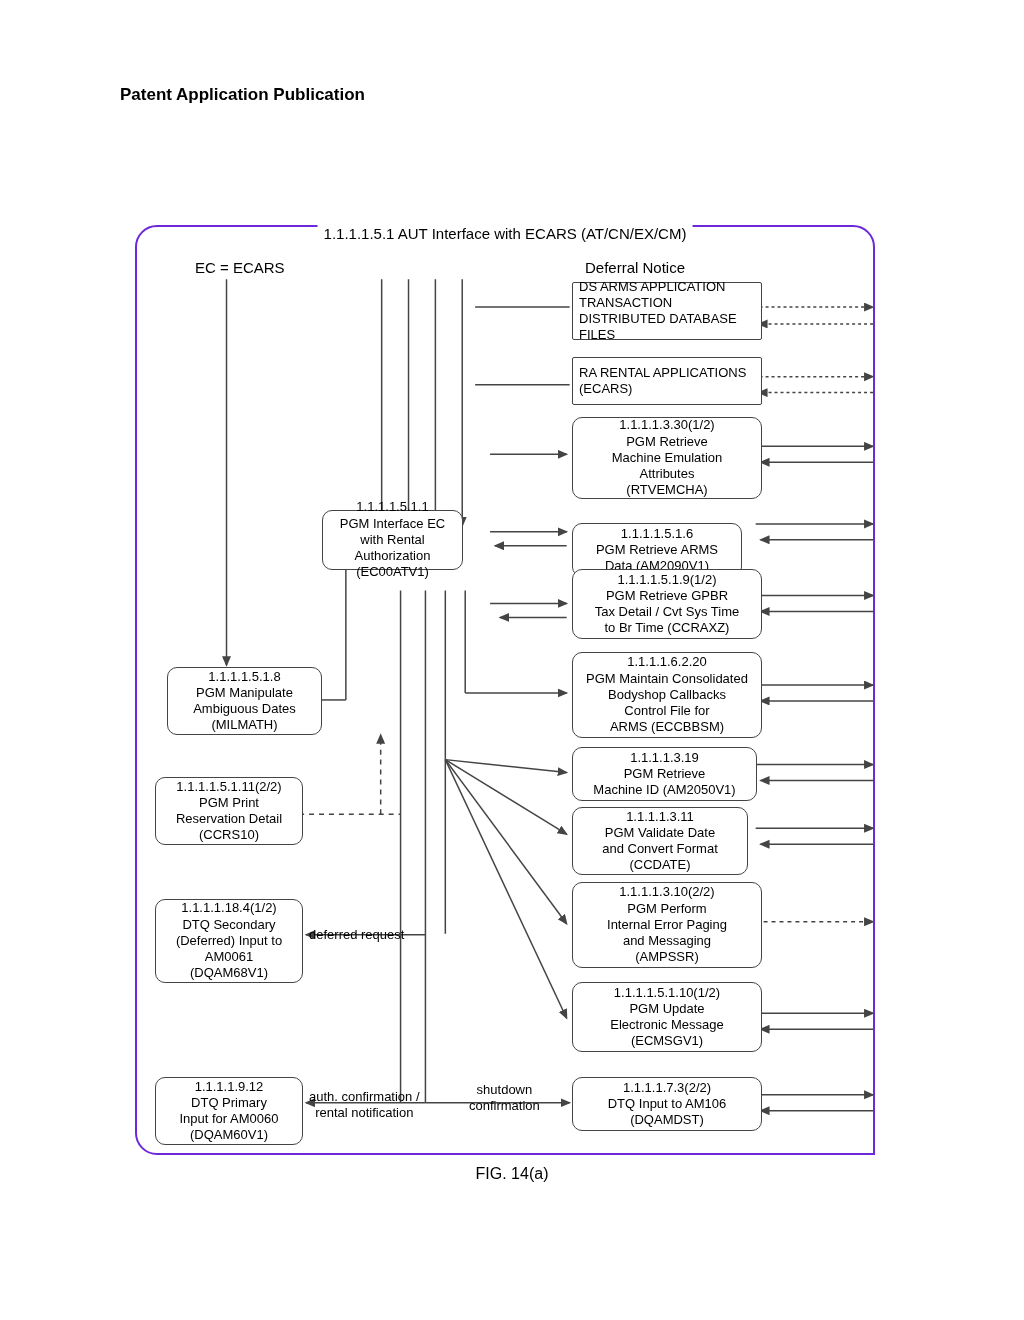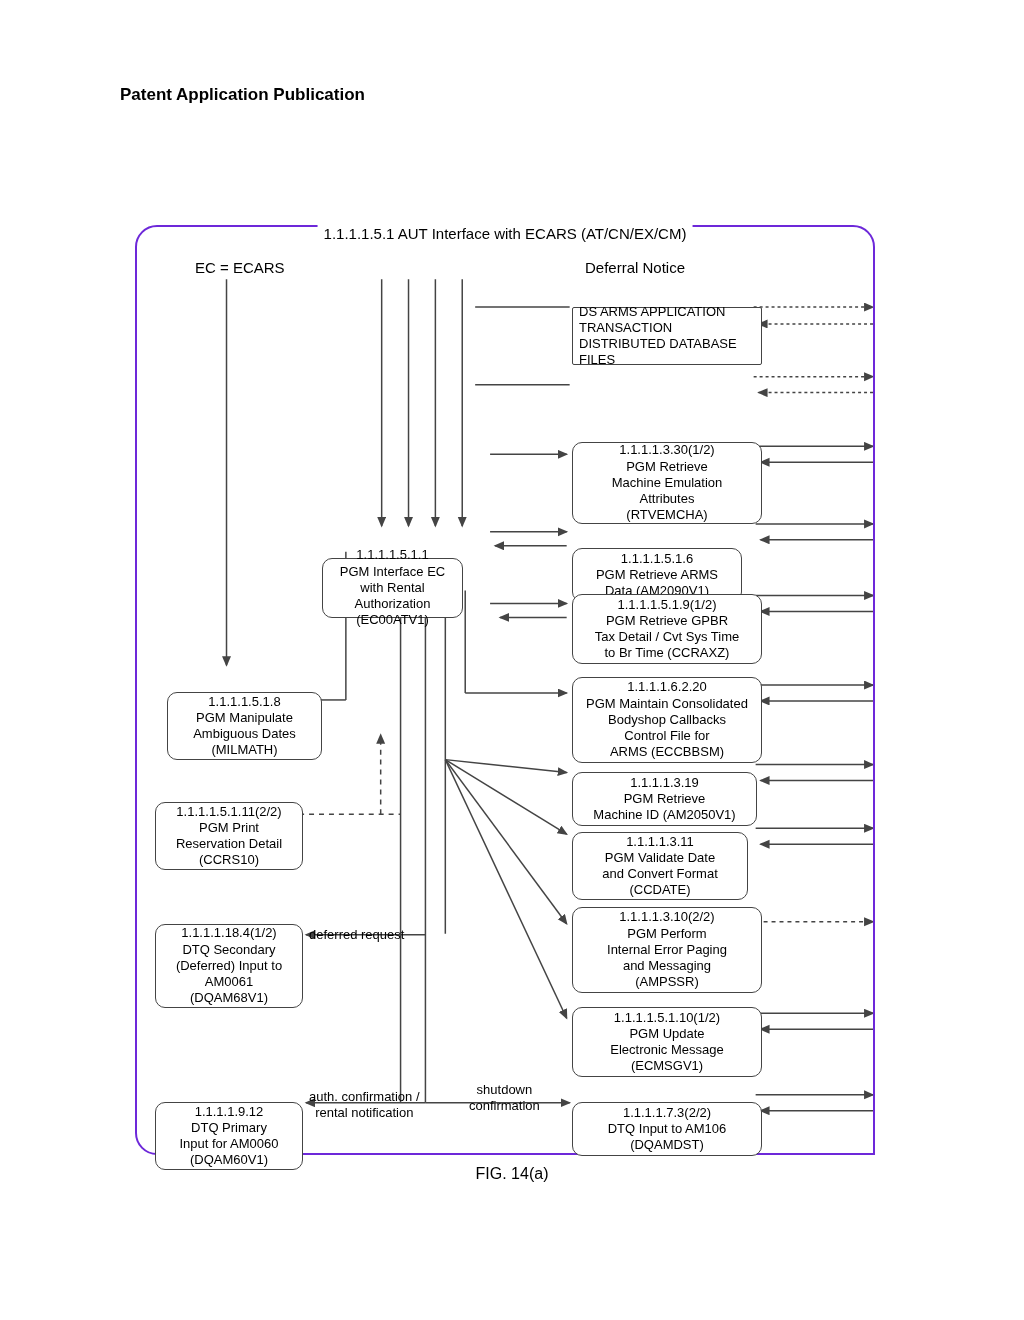--- a/index.html
+++ b/index.html
@@ -59,21 +59,20 @@
     border: 1.5px solid #444;
     border-radius: 10px;
     background: #fff;
     font-size: 13px;
     text-align: center;
     display: flex;
     align-items: center;
     justify-content: center;
     padding: 4px 6px;
     line-height: 1.25;
-    margin-top: 25px;
   }
   .box.sharp { border-radius: 2px; }
   .fig-caption {
     position: absolute;
     left: 50%;
     transform: translateX(-50%);
     top: 1165px;
     font-size: 16px;
   }
   svg.arrows {
@@ -165,20 +164,21 @@
     <line x1="245" y1="590" x2="245" y2="510" stroke="#444" stroke-width="1.5" stroke-dasharray="5,5" marker-end="url(#ah)"></line>
 
     <line x1="290" y1="711" x2="170" y2="711" stroke="#444" stroke-width="1.5" marker-end="url(#ah)"></line>
 
     <line x1="290" y1="880" x2="170" y2="880" stroke="#444" stroke-width="1.5" marker-end="url(#ah)"></line>
 
     <line x1="290" y1="880" x2="435" y2="880" stroke="#444" stroke-width="1.5" marker-end="url(#ah)"></line>
   </svg>
 
   <div class="box sharp" style="top:55px; left:435px; width:190px; height:58px; text-align:left; justify-content:flex-start;">DS ARMS APPLICATION TRANSACTION DISTRIBUTED DATABASE FILES</div>
+  <div class="box sharp" style="top:130px; left:435px; width:190px; height:48px; text-align:left; justify-content:flex-start;">RA RENTAL APPLICATIONS (ECARS)</div>
 
   <div class="box" style="top:190px; left:435px; width:190px; height:82px; white-space:pre-line;">1.1.1.1.3.30(1/2)
 PGM Retrieve
 Machine Emulation
 Attributes
 (RTVEMCHA)</div>
   <div class="box" style="top:296px; left:435px; width:170px; height:54px; white-space:pre-line;">1.1.1.1.5.1.6
 PGM Retrieve ARMS
 Data (AM2090V1)</div>
   <div class="box" style="top:342px; left:435px; width:190px; height:70px; white-space:pre-line;">1.1.1.1.5.1.9(1/2)
@@ -203,21 +203,21 @@
 and Messaging
 (AMPSSR)</div>
   <div class="box" style="top:755px; left:435px; width:190px; height:70px; white-space:pre-line;">1.1.1.1.5.1.10(1/2)
 PGM Update
 Electronic Message
 (ECMSGV1)</div>
   <div class="box" style="top:850px; left:435px; width:190px; height:54px; white-space:pre-line;">1.1.1.1.7.3(2/2)
 DTQ Input to AM106
 (DQAMDST)</div>
 
-  <div class="box" style="top:306px; left:185px; width:141px; height:60px; white-space:pre-line;">1.1.1.1.5.1.1
+  <div class="box" style="top:283px; left:185px; width:141px; height:60px; white-space:pre-line;">1.1.1.1.5.1.1
 PGM Interface EC with Rental
 Authorization (EC00ATV1)</div>
 
   <div class="box" style="top:440px; left:30px; width:155px; height:68px; white-space:pre-line;">1.1.1.1.5.1.8
 PGM Manipulate
 Ambiguous Dates
 (MILMATH)</div>
   <div class="box" style="top:550px; left:18px; width:148px; height:68px; white-space:pre-line;">1.1.1.1.5.1.11(2/2)
 PGM Print
 Reservation Detail

